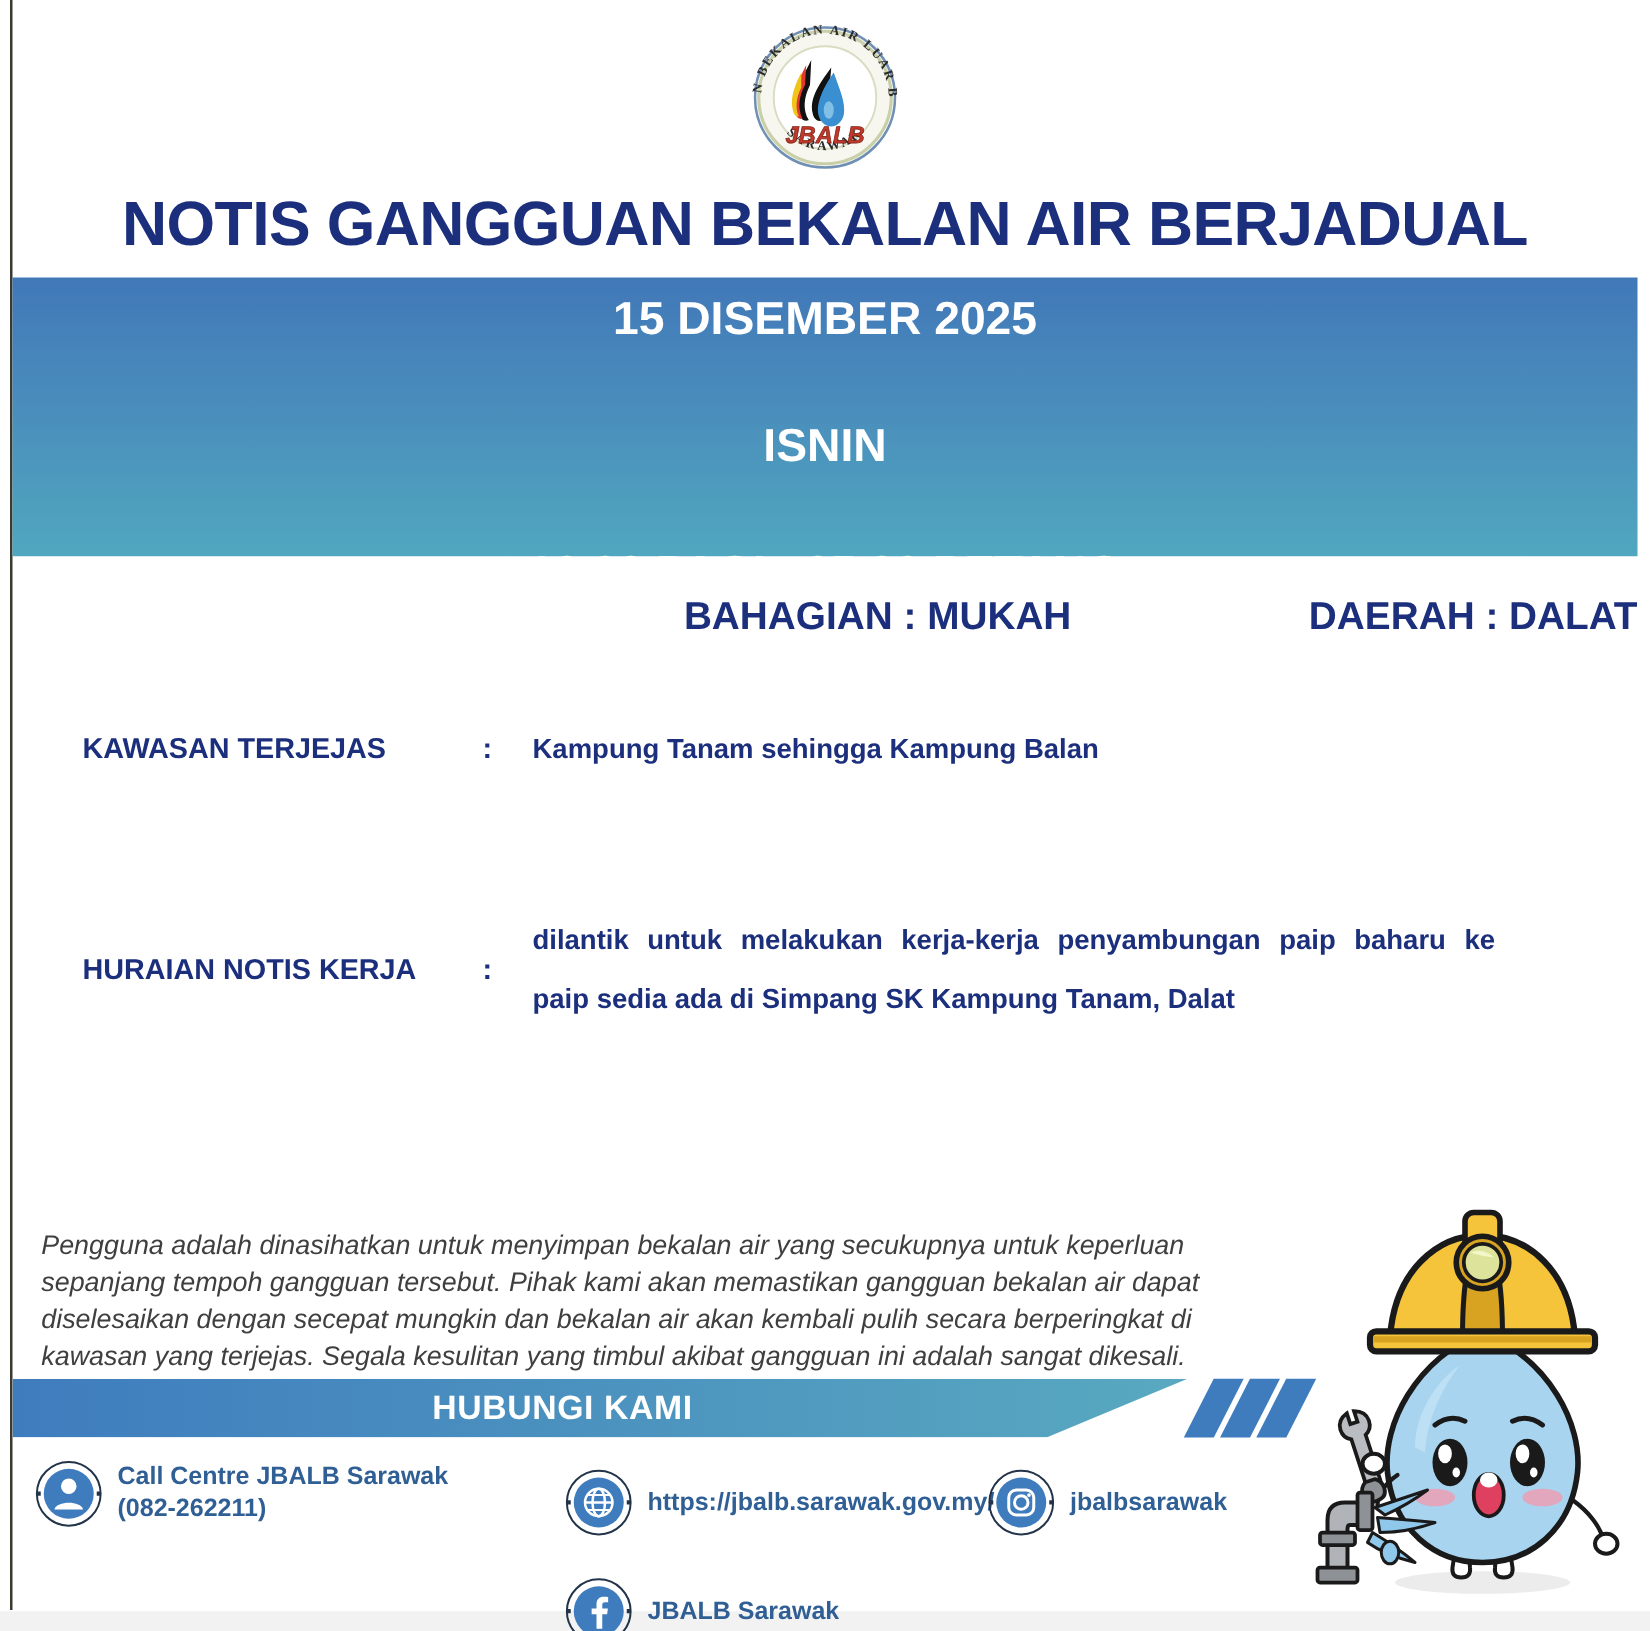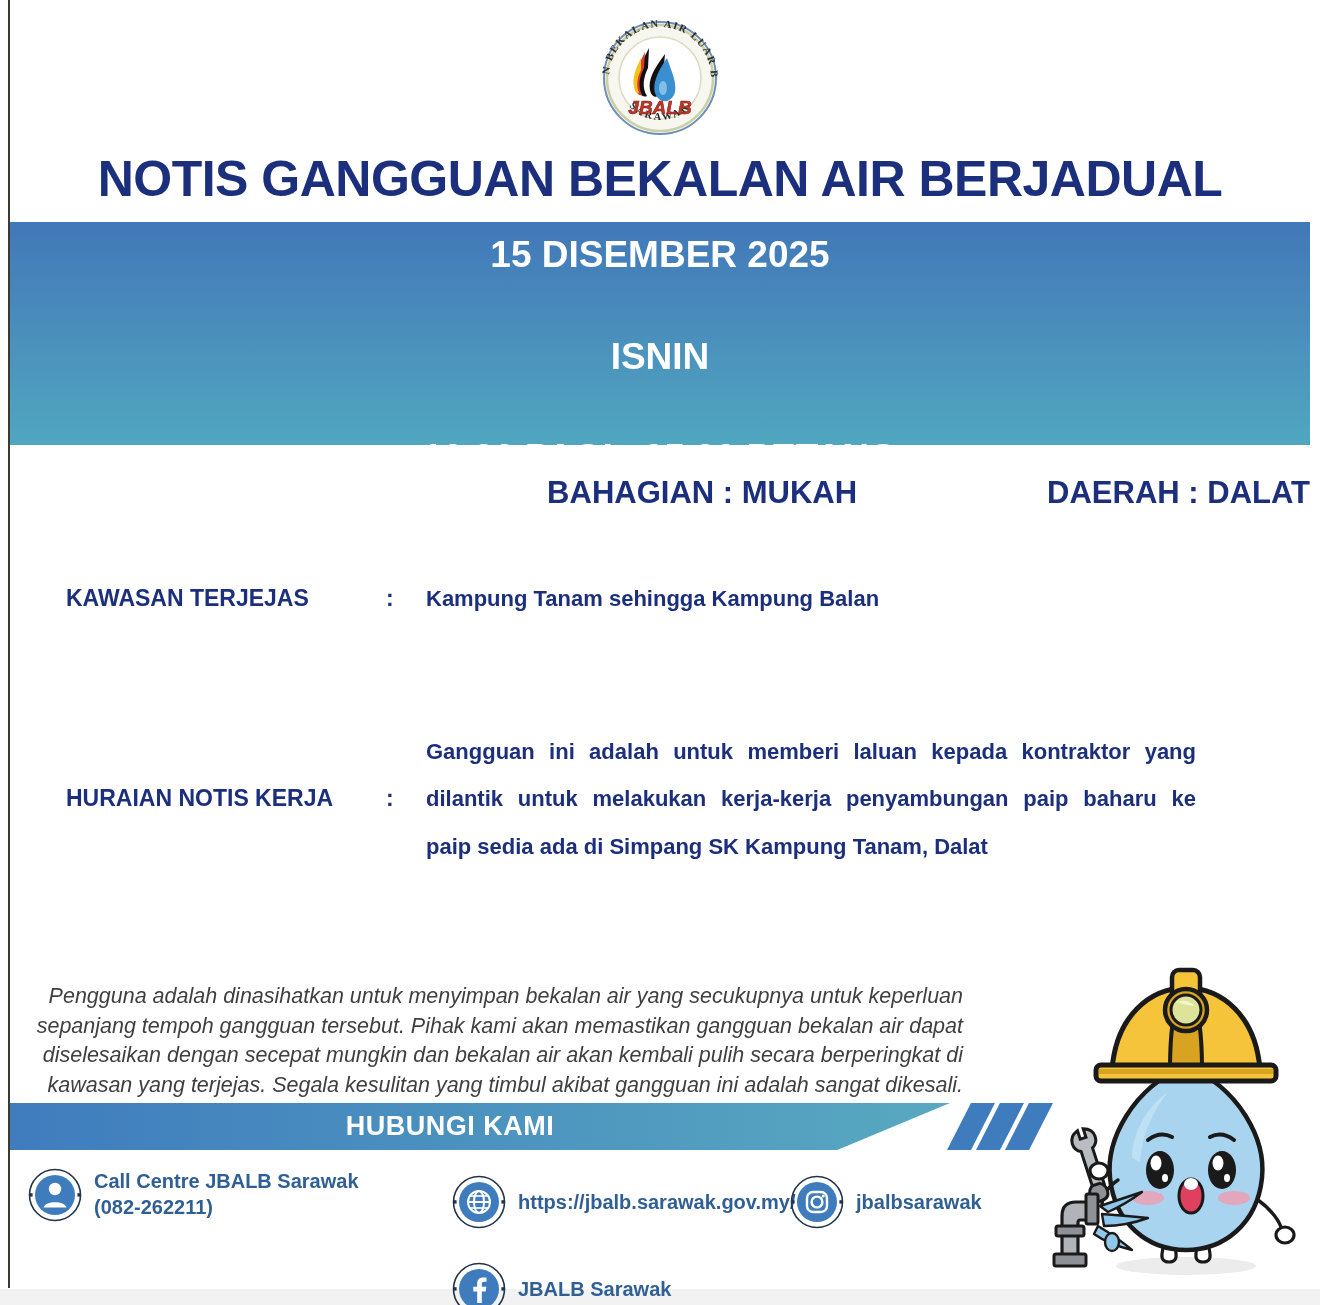--- a/index.html
+++ b/index.html
@@ -85,21 +85,21 @@
     text-align: justify;
     line-height: 2.15;
     font-size: 22px; font-weight: 700;
   }
   .val-just .last { text-align: left; }
 
   
   .advisory {
     position: absolute; left: 33px; top: 982px; width: 930px;
     font-size: 21.5px; font-style: italic; color: #3f3f3f;
-    line-height: 1.38; text-align: right;
+    line-height: 1.38; text-align: left;
   }
 
   
   .banner {
     position: absolute; left: 10px; top: 1103px; width: 940px; height: 47px;
     background: linear-gradient(90deg, #3f7cbe 0%, #58a9c0 100%);
     clip-path: polygon(0 0, 100% 0, 88% 100%, 0 100%);
   }
   .banner-text {
     position: absolute; left: 10px; top: 1103px; width: 940px; height: 47px;
@@ -193,21 +193,20 @@
   <div class="detail row-area">
     <div class="lbl">KAWASAN TERJEJAS</div>
     <div class="colon">:</div>
     <div class="val val-area">Kampung Tanam sehingga Kampung Balan</div>
   </div>
 
   <div class="detail row-desc">
     <div class="lbl">HURAIAN NOTIS KERJA</div>
     <div class="colon">:</div>
     <div class="val-just">
-      <div style="text-align:justify;text-align-last:justify;">Gangguan ini adalah untuk memberi laluan kepada kontraktor yang</div>
       <div style="text-align:justify;text-align-last:justify;">dilantik untuk melakukan kerja-kerja penyambungan paip baharu ke</div>
       <div class="last">paip sedia ada di Simpang SK Kampung Tanam, Dalat</div>
     </div>
   </div>
 
   <div class="advisory">Pengguna adalah dinasihatkan untuk menyimpan bekalan air yang secukupnya untuk keperluan sepanjang tempoh gangguan tersebut. Pihak kami akan memastikan gangguan bekalan air dapat diselesaikan dengan secepat mungkin dan bekalan air akan kembali pulih secara berperingkat di kawasan yang terjejas. Segala kesulitan yang timbul akibat gangguan ini adalah sangat dikesali.</div>
 
   <div class="banner"></div>
   <div class="banner-text">HUBUNGI KAMI</div>
   <div class="slash s1"></div>

